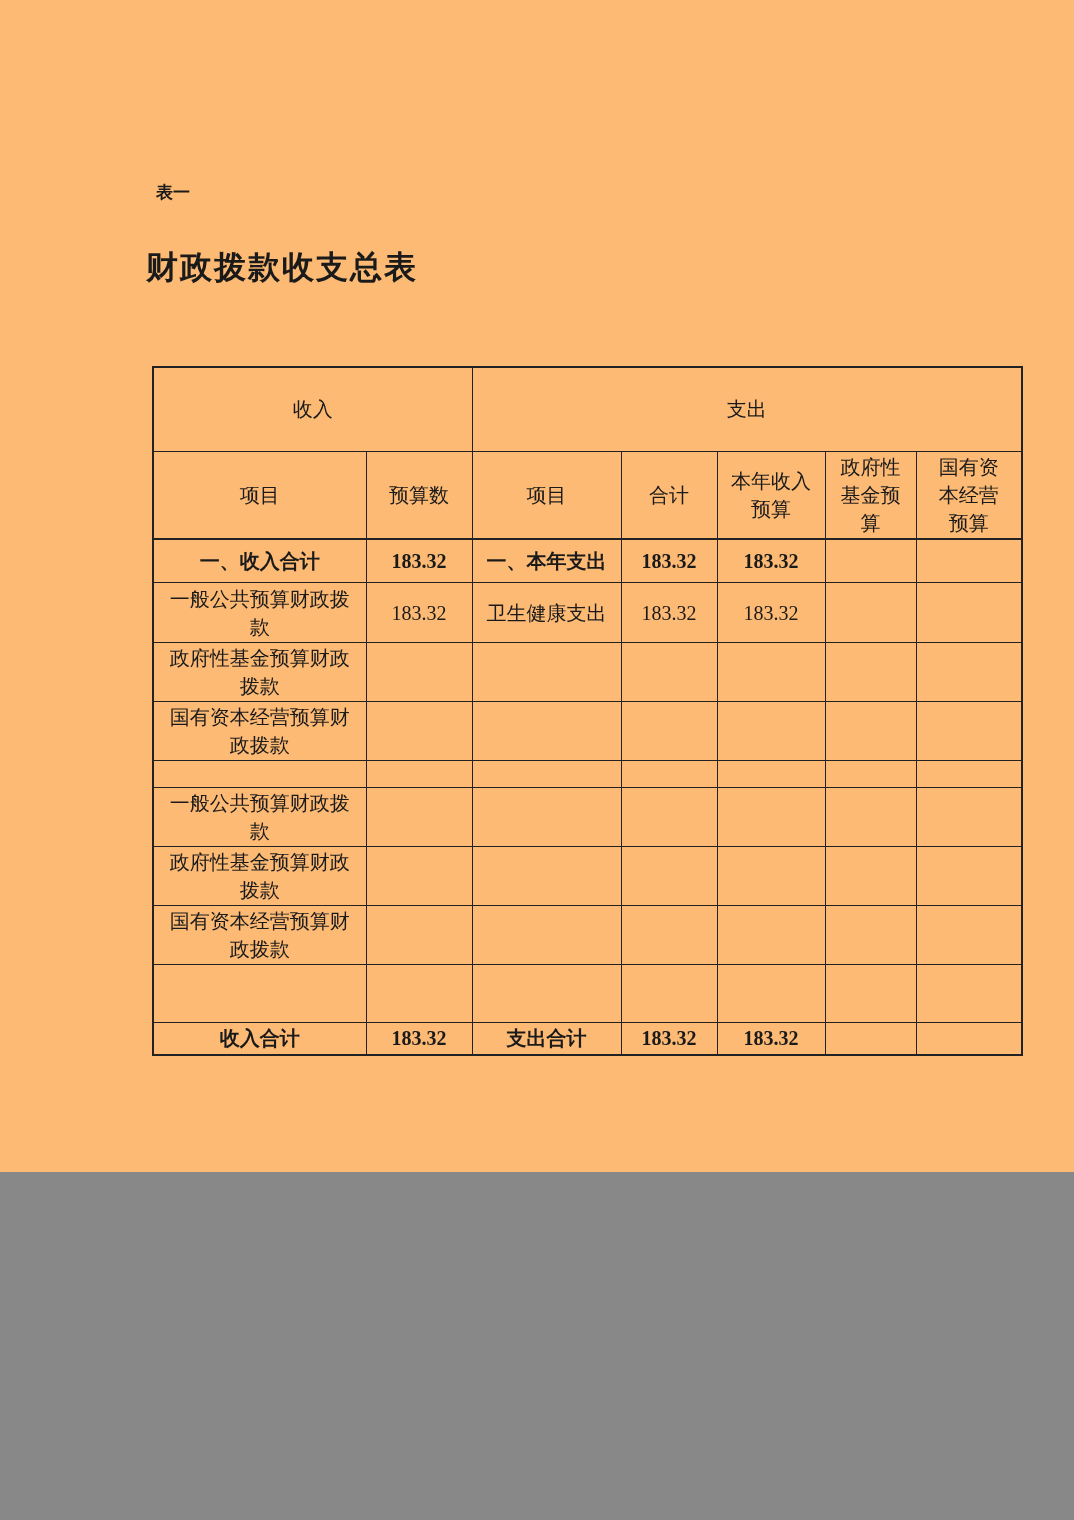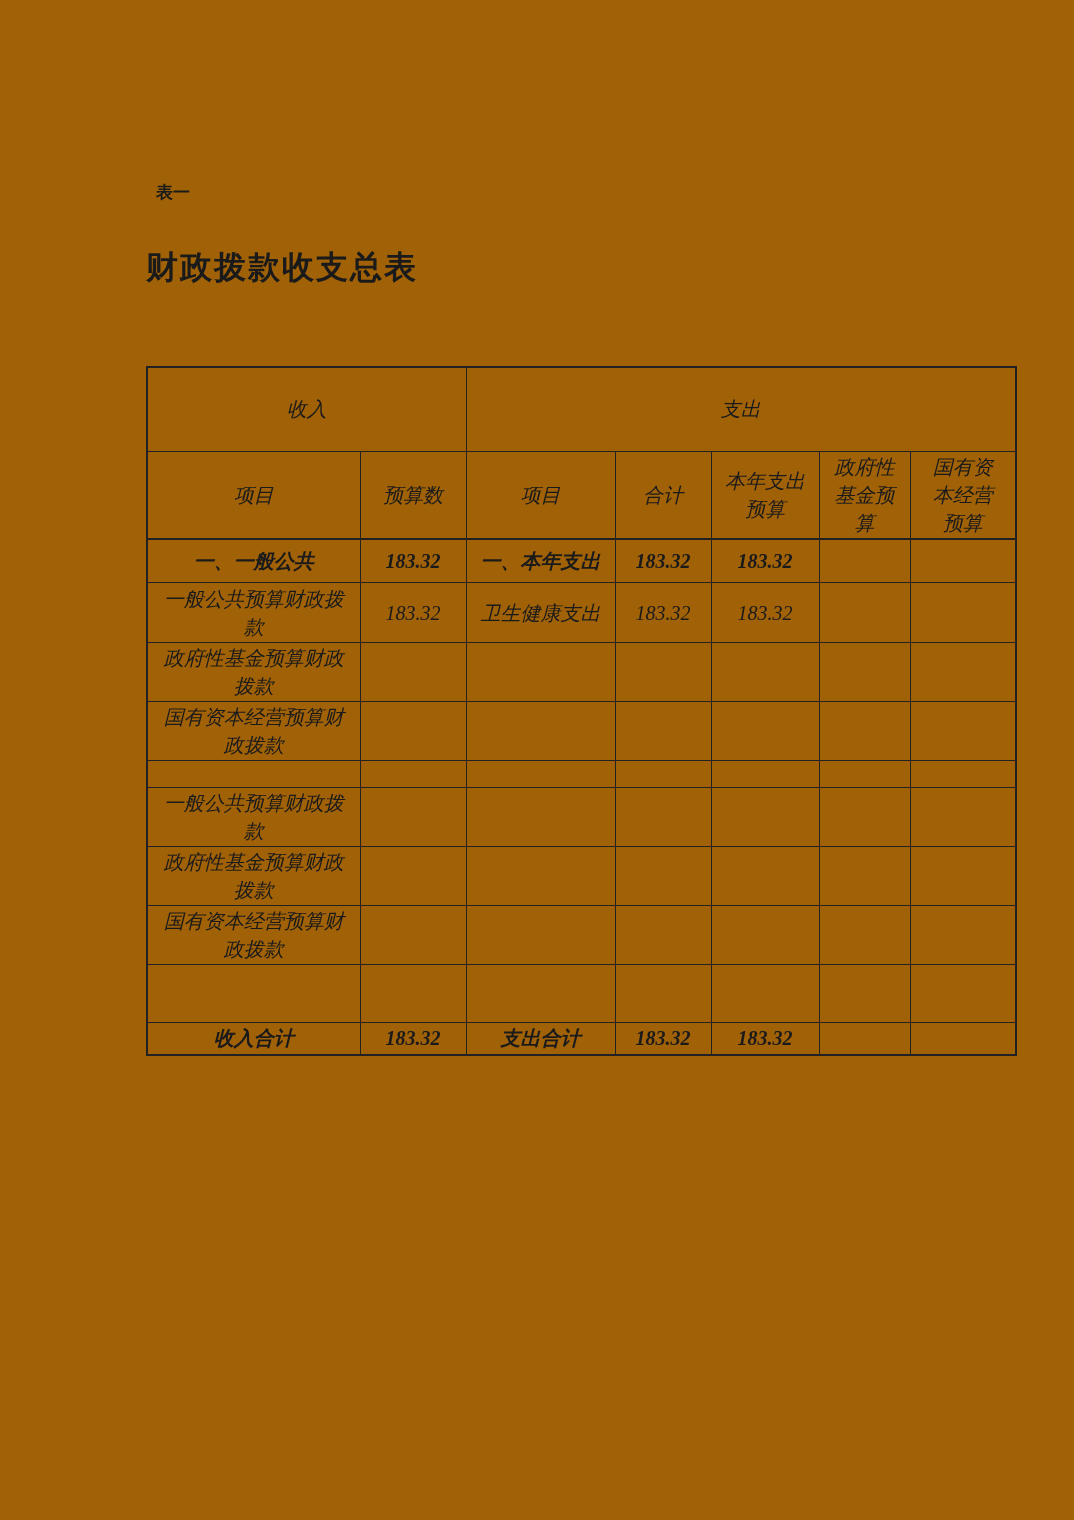--- a/index.html
+++ b/index.html
@@ -1,43 +1,42 @@
 <!DOCTYPE html>
 <html><head>
 <meta charset="utf-8">
 <style>
   html,body{margin:0;padding:0;background:#888;}
   .page{
     position:relative;
-    width:1074px;height:1520px;
+    width:1074px;height:1172px;
     margin:0 auto;
-    background:#a16207;
+    background:#fdba74;
     font-family:"Liberation Serif","DejaVu Serif",serif;
     color:#1a1a1a;
     overflow:hidden;
   }
   .table-label{
     position:absolute;left:156px;top:181px;
     font-size:17px;font-weight:600;
   }
   .doc-title{
     position:absolute;left:146px;top:246px;width:869px;
     text-align:left;
     font-size:32px;font-weight:bold;letter-spacing:2px;
   }
   .unit-note{
     position:absolute;left:146px;top:323px;width:857px;
     text-align:right;font-size:17px;
   }
   table.budget{
-    position:absolute;left:146px;top:366px;
+    position:absolute;left:152px;top:366px;
     width:869px;
     border-collapse:collapse;table-layout:fixed;
     border:2px solid #222222;
-    font-style:italic;
   }
   table.budget td,table.budget th{
     border:1px solid #222222;
     font-size:20px;
     font-weight:normal;
     vertical-align:middle;
     text-align:center;
     white-space:pre-line;
     line-height:1.4;
     padding:1px 6px;
@@ -85,33 +84,33 @@
     <thead>
       <tr class="hrow1">
         <th colspan="2">收入</th>
         <th colspan="5">支出</th>
       </tr>
       <tr class="hrow2">
         <th>项目</th>
         <th>预算数</th>
         <th>项目</th>
         <th>合计</th>
-        <th>本年支出
+        <th>本年收入
 预算</th>
         <th>政府性
 基金预
 算</th>
         <th>国有资
 本经营
 预算</th>
       </tr>
     </thead>
     <tbody>
       <tr class="bold-row">
-        <td class="ctr">一、一般公共</td>
+        <td class="ctr">一、收入合计</td>
         <td class="num">183.32</td>
         <td class="ctr">一、本年支出</td>
         <td class="num">183.32</td>
         <td class="num">183.32</td>
         <td></td>
         <td></td>
       </tr>
       <tr>
         <td class="item">一般公共预算财政拨
 款</td>

